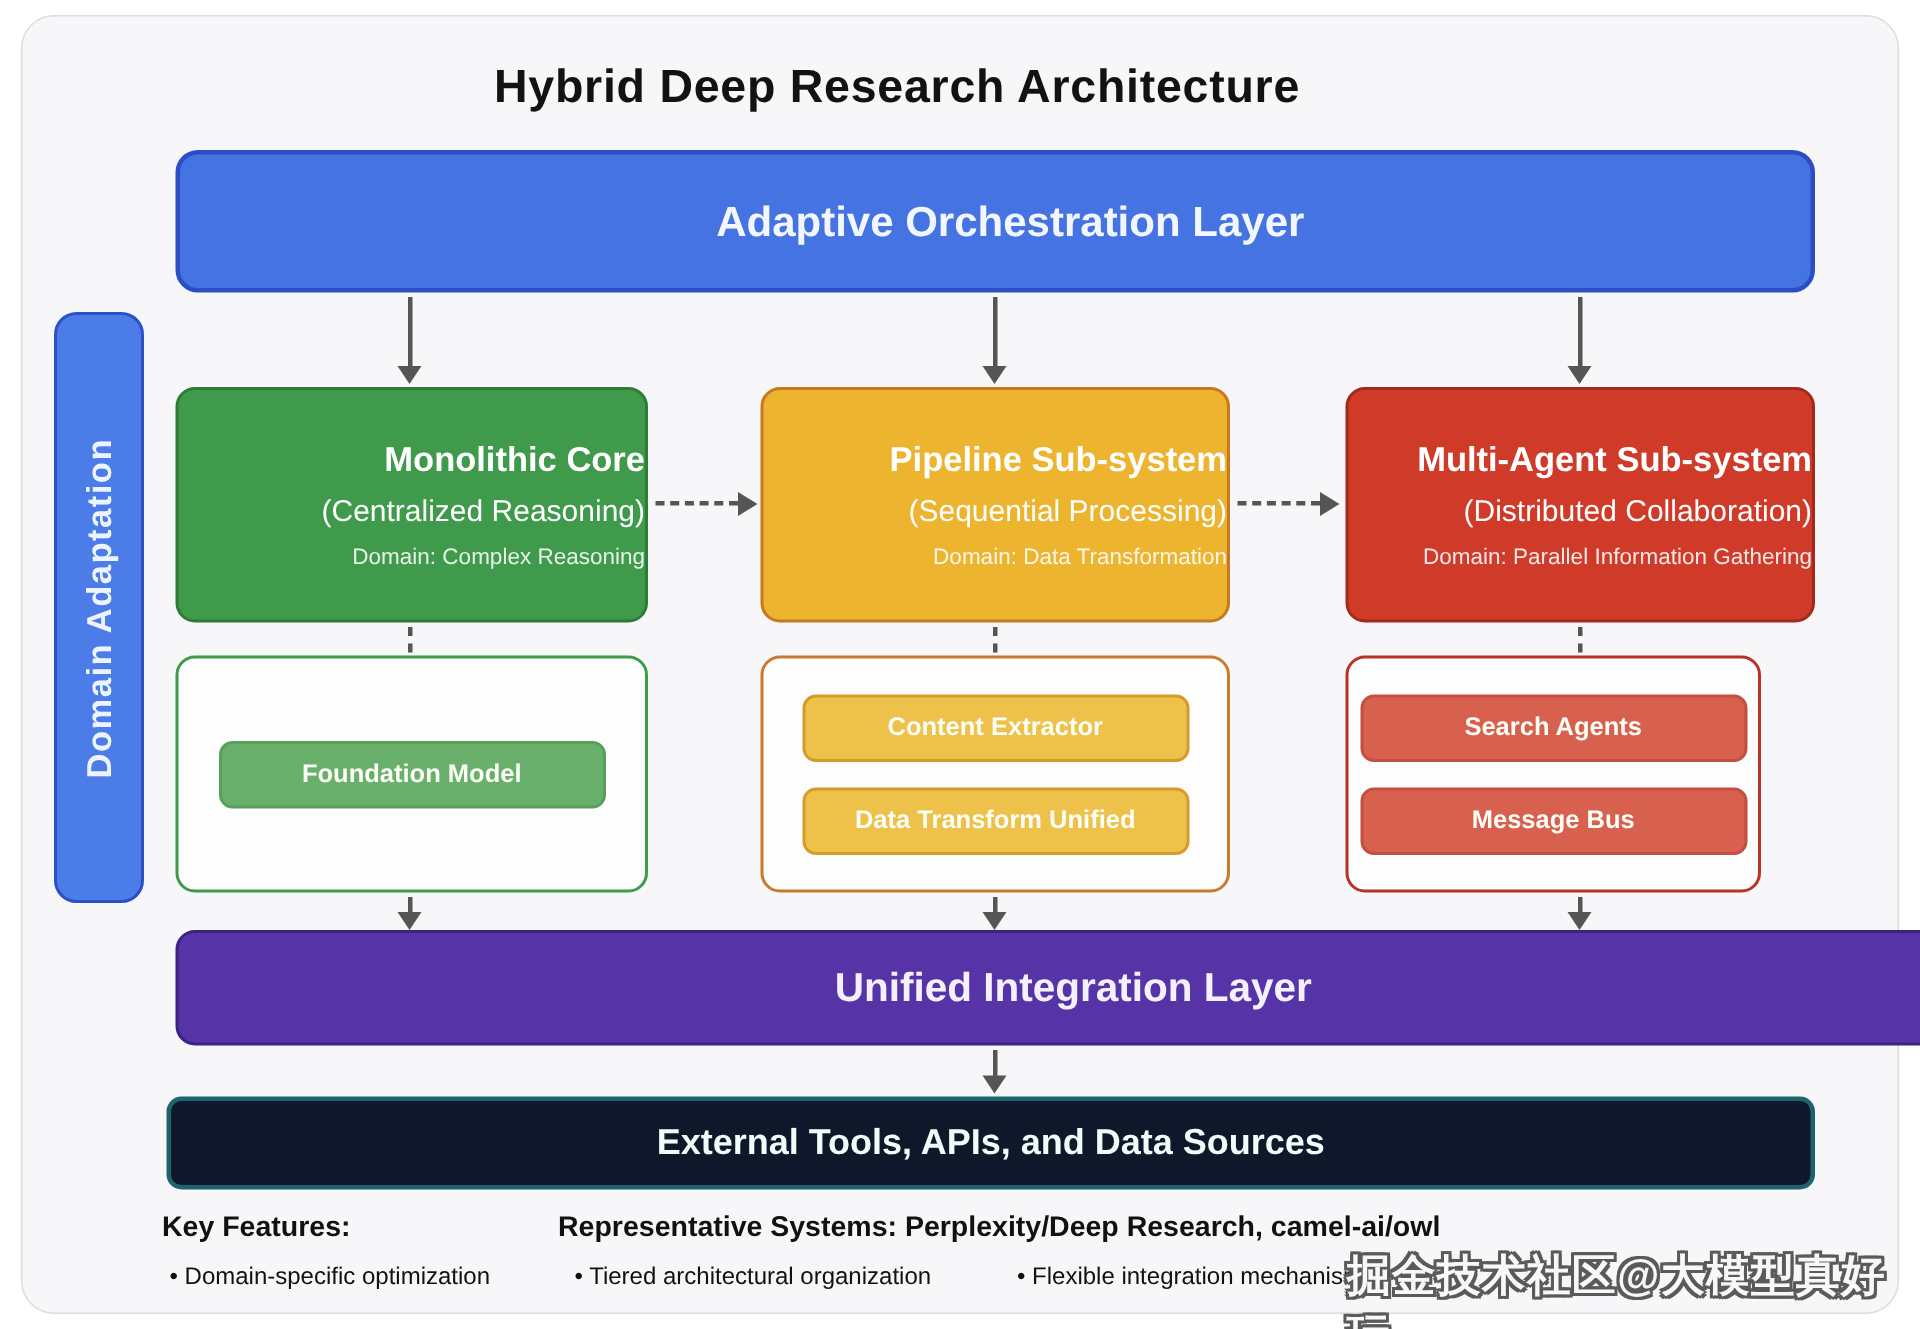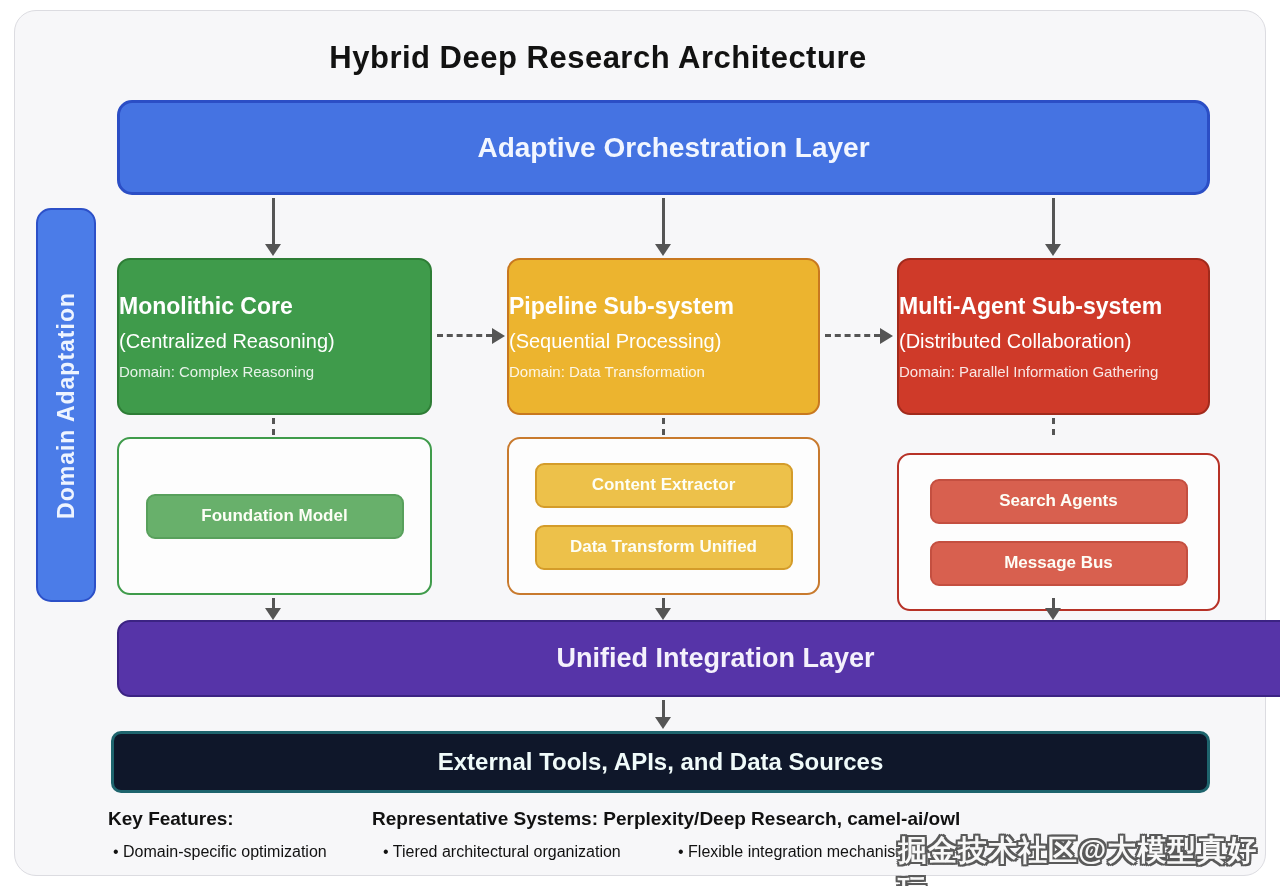--- a/index.html
+++ b/index.html
@@ -20,35 +20,35 @@
 
   
   .side-bar { position:absolute; left:36px; top:208px; width:60px; height:394px;
               background:#4b7ce8; border:2.5px solid #2c50c8; border-radius:15px;
               display:flex; align-items:center; justify-content:center; }
   .side-bar span { writing-mode:vertical-rl; transform:rotate(180deg);
                    color:#eef4ff; font-size:23px; font-weight:bold; letter-spacing:1px; }
 
   
   .main-box { position:absolute; top:258px; height:157px; border-radius:13px;
-              display:flex; flex-direction:column; align-items:flex-start; justify-content:center;
+              display:flex; flex-direction:column; align-items:flex-end; justify-content:center;
               gap:10px; text-align:center; color:#ffffff; }
   .main-box .t1 { font-size:23px; font-weight:bold; }
   .main-box .t2 { font-size:20px; font-weight:400; }
   .main-box .t3 { font-size:15px; color:rgba(255,255,255,0.88); }
   .box-green  { left:117px; width:315px; background:#3f9b4b; border:2.5px solid #2e7d36; }
   .box-amber  { left:507px; width:313px; background:#ecb42f; border:2.5px solid #c8781f; }
   .box-red    { left:897px; width:313px; background:#cf3a29; border:2.5px solid #a12a1c; }
 
   
   .sub-wrap { position:absolute; top:437px; height:158px; background:#fdfdfd; border-radius:13px;
               display:flex; flex-direction:column; align-items:center; justify-content:center; gap:17px; }
   .wrap-green { left:117px; width:315px; border:2.5px solid #3f9b4b; }
   .wrap-amber { left:507px; width:313px; border:2.5px solid #c87a2e; }
-  .wrap-red   { left:897px; width:323px; border:2.5px solid #b73227;margin-top:16px; }
+  .wrap-red   { left:897px; width:277px; border:2.5px solid #b73227; }
   .sub-box { width:258px; height:45px; border-radius:9px; display:flex; align-items:center;
              justify-content:center; color:#fdfef6; font-size:17px; font-weight:bold; }
   .sub-green { background:#68b06b; border:2px solid #58a05c; }
   .sub-amber { background:#edc14a; border:2px solid #d49c2a; }
   .sub-red   { background:#d8604f; border:2px solid #c44f40; }
 
   
   .purple-bar { position:absolute; left:117px; top:620px; width:1197px; height:77px;
                 background:#5634a8; border:2.5px solid #3b2383; border-radius:13px;
                 display:flex; align-items:center; justify-content:center;

